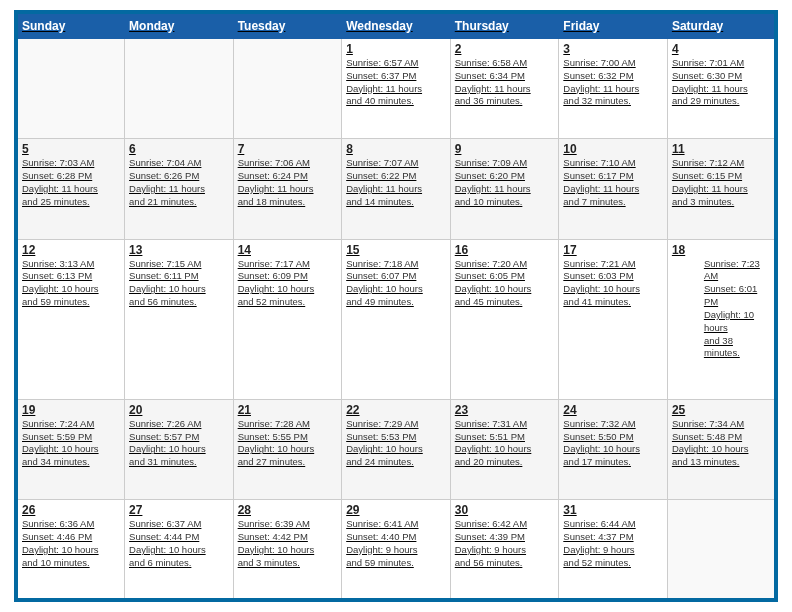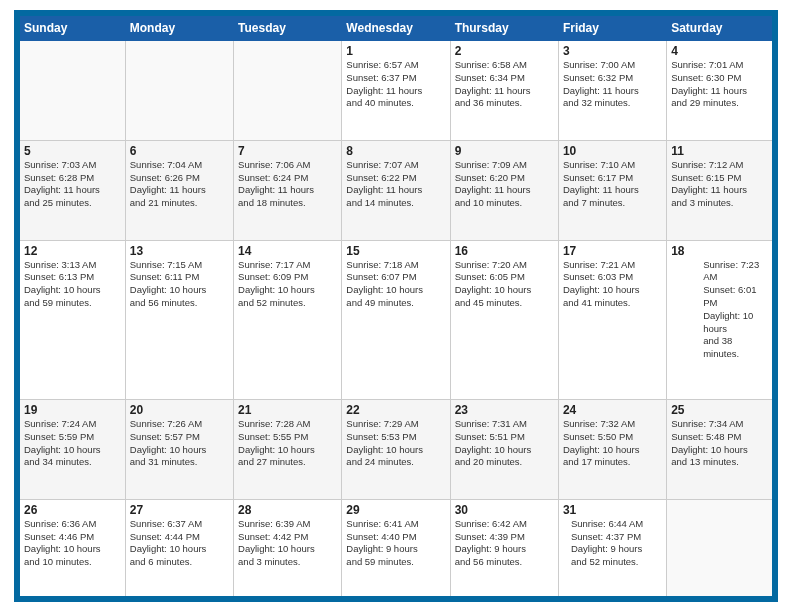--- a/index.html
+++ b/index.html
@@ -41,24 +41,25 @@
       font-weight: bold;
       color: #222;
       line-height: 1.1;
     }
     .location {
       font-size: 14px;
       color: #444;
     }
     .calendar {
       flex: 1;
-      border: 6px solid #0369a1;
+      border: 4px solid #0369a1;
       border-collapse: collapse;
       width: 100%;
       table-layout: fixed;
+      text-decoration: underline;
     }
     .calendar th {
       background: #1a5fa8;
       color: #fff;
       font-size: 12px;
       font-weight: bold;
       padding: 5px 4px;
       text-align: left;
       border: 1px solid #1a5fa8;
     }
@@ -325,21 +326,21 @@
           </td>
           <td>
             <span class="day-num">30</span>
             <div class="cell-text" style="white-space: pre-line;">Sunrise: 6:42 AM
 Sunset: 4:39 PM
 Daylight: 9 hours
 and 56 minutes.</div>
           </td>
           <td>
             <span class="day-num">31</span>
-            <div class="cell-text" style="white-space: pre-line; margin-left: 8px;">Sunrise: 6:44 AM
+            <div class="cell-text" style="white-space: pre-line;">Sunrise: 6:44 AM
 Sunset: 4:37 PM
 Daylight: 9 hours
 and 52 minutes.</div>
           </td>
           <td class="empty"></td>
         </tr>
       </tbody>
   </table>
 </div>
 

